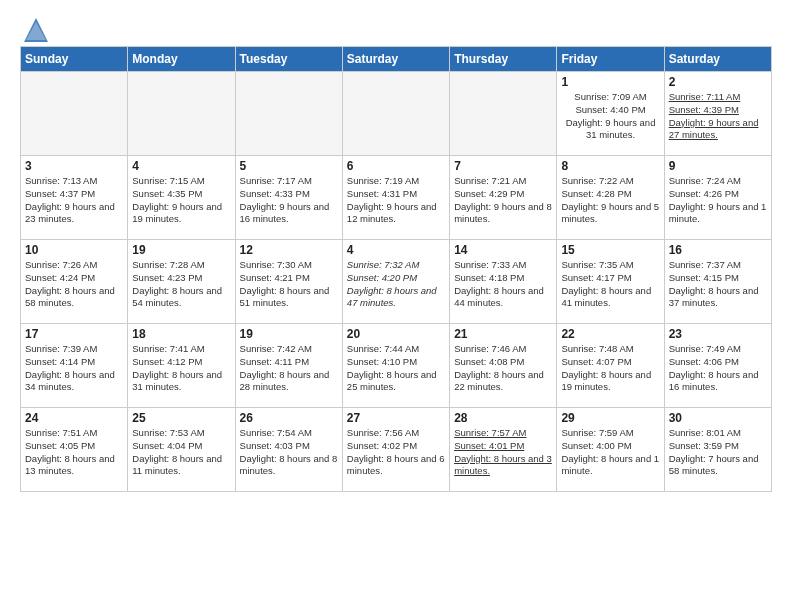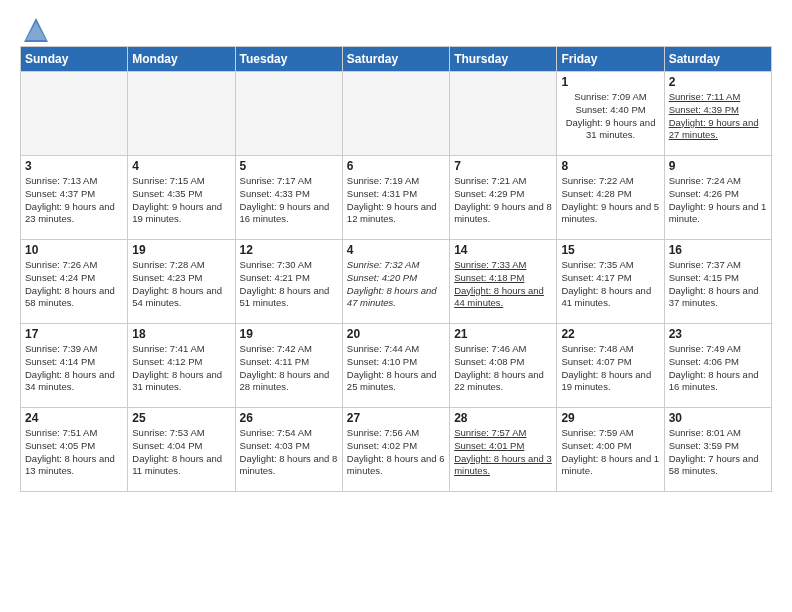--- a/index.html
+++ b/index.html
@@ -208,21 +208,21 @@
 Daylight: 8 hours and 51 minutes.</div>
           </td>
           <td>
             <span class="day-num">4</span>
             <div class="day-info" style="white-space: pre-line; font-style: italic;">Sunrise: 7:32 AM
 Sunset: 4:20 PM
 Daylight: 8 hours and 47 minutes.</div>
           </td>
           <td>
             <span class="day-num">14</span>
-            <div class="day-info" style="white-space: pre-line; text-decoration: underline;">Sunrise: 7:33 AM
+            <div class="day-info" style="white-space: pre-line;">Sunrise: 7:33 AM
 Sunset: 4:18 PM
 Daylight: 8 hours and 44 minutes.</div>
           </td>
           <td>
             <span class="day-num">15</span>
             <div class="day-info" style="white-space: pre-line;">Sunrise: 7:35 AM
 Sunset: 4:17 PM
 Daylight: 8 hours and 41 minutes.</div>
           </td>
           <td>

